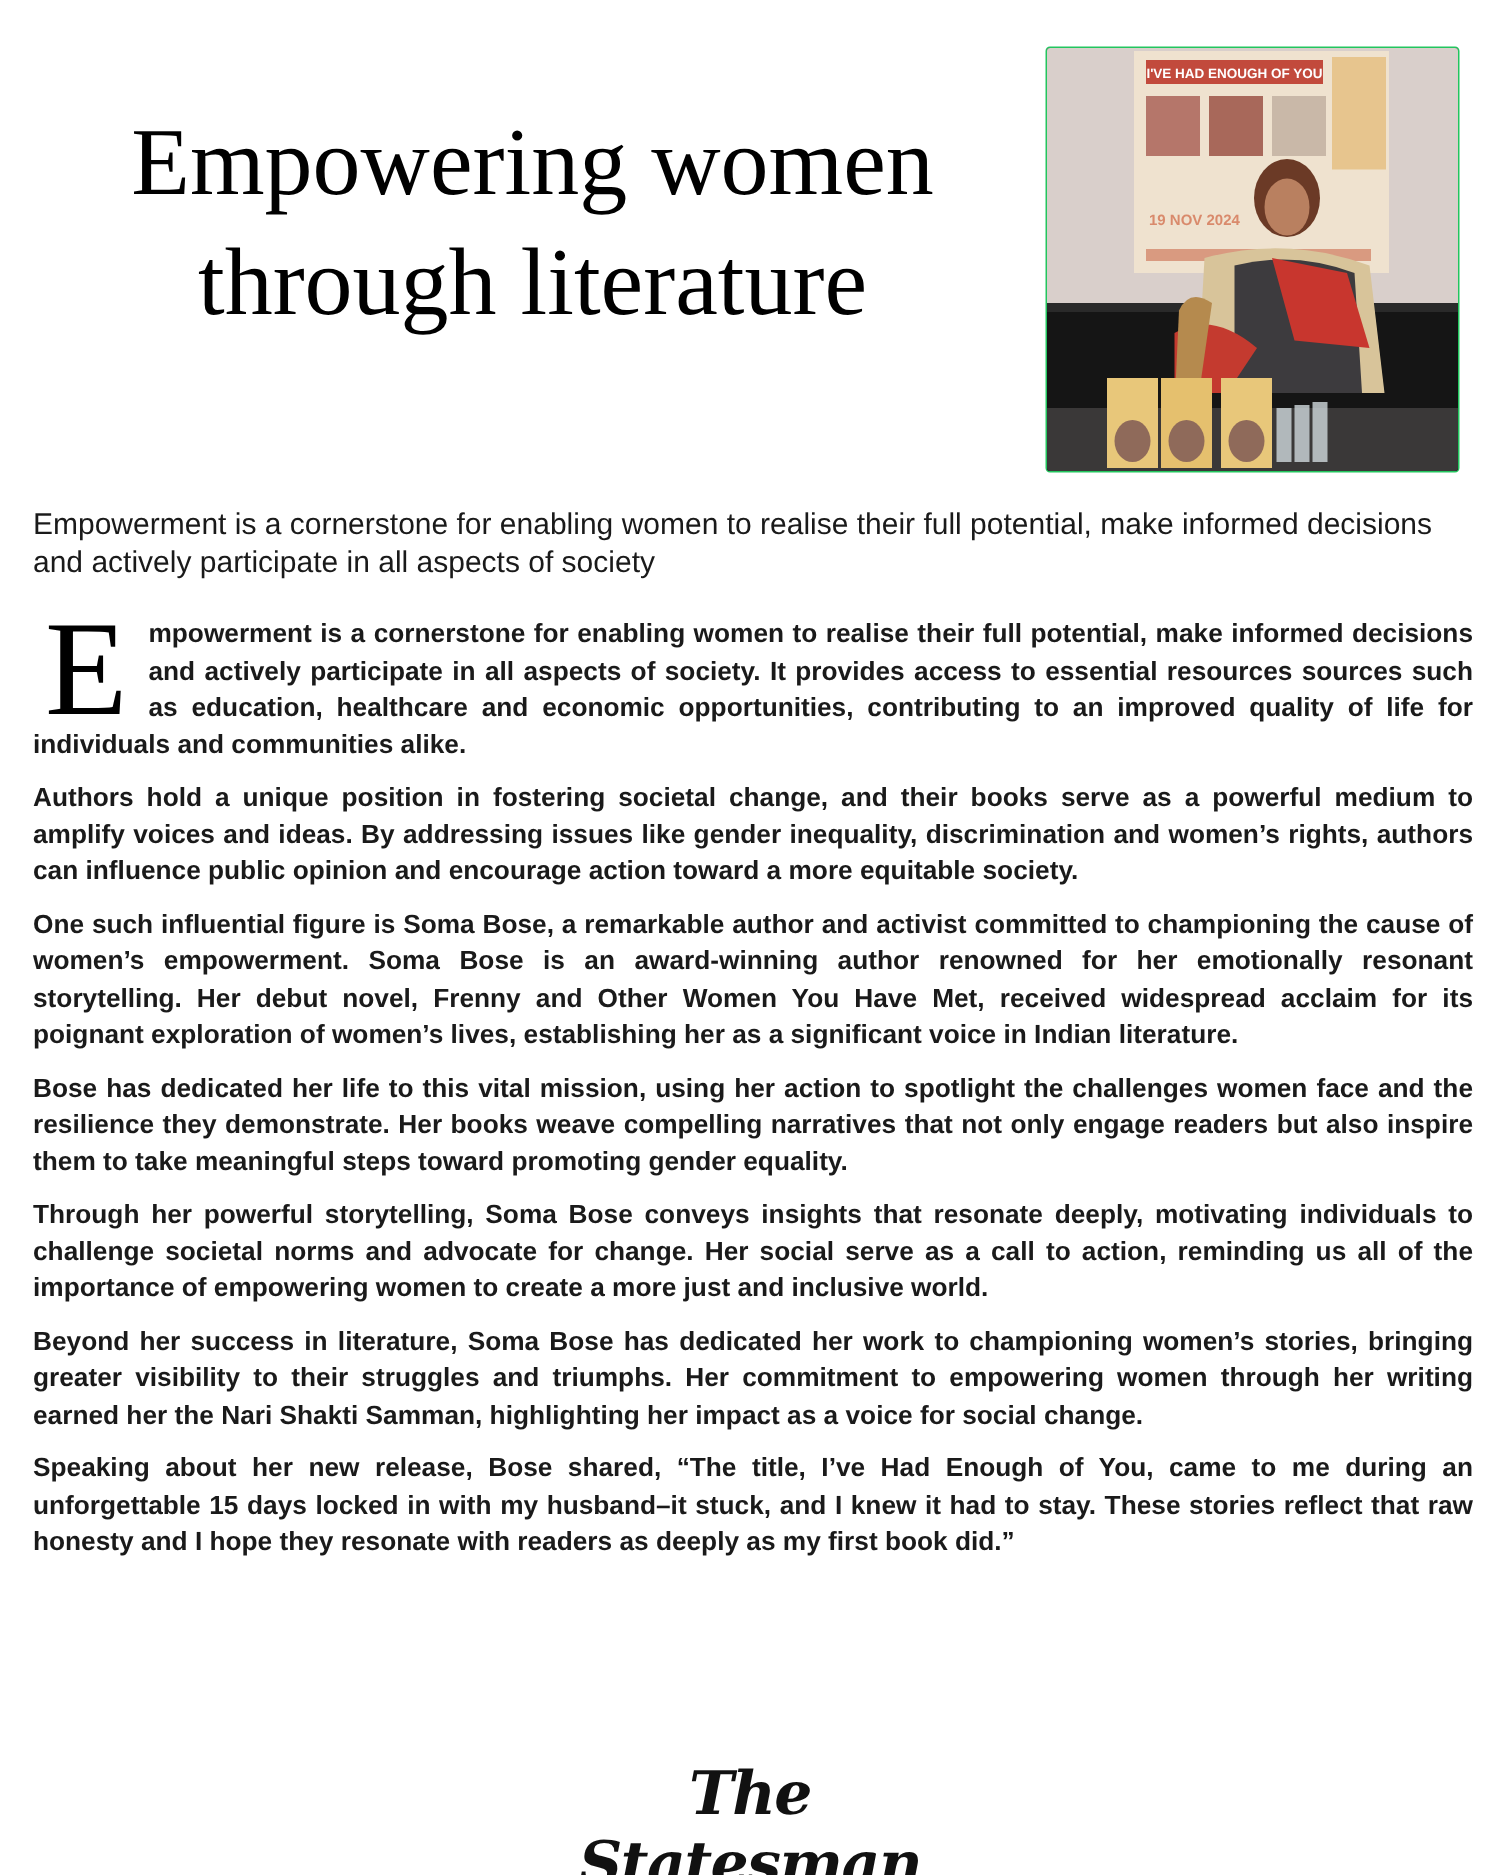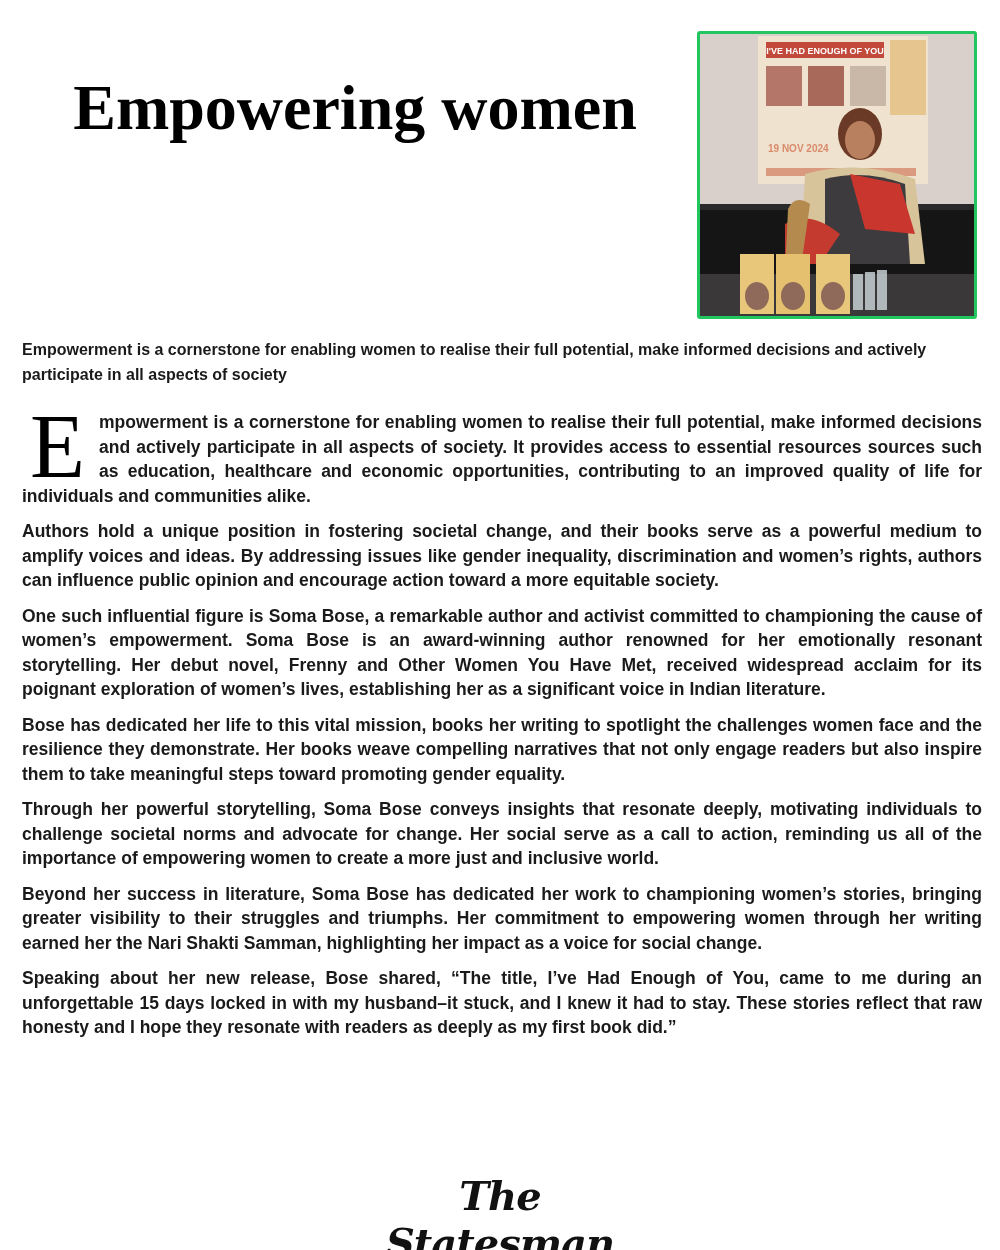--- a/index.html
+++ b/index.html
@@ -1,31 +1,32 @@
 <!DOCTYPE html>
 <html><head>
 <meta charset="utf-8">
 <style>
   html, body { margin: 0; padding: 0; background: #ffffff; }
   body { width: 1000px; height: 1250px; position: relative; overflow: hidden; font-family: "Liberation Sans", sans-serif; color: #1a1a1a; }
-  .headline { position: absolute; left: 30px; top: 68px; width: 650px; text-align: center; font-family: "Liberation Serif", serif; font-size: 64px; line-height: 80px; color: #000; margin: 0; font-weight: bold; }
-  .photo { position: absolute; left: 697px; top: 31px; width: 274px; height: 282px; border: 3px solid #22c55e; border-radius: 3px; overflow: hidden; background: #2a2624; }
+  .headline { position: absolute; left: 30px; top: 68px; width: 650px; text-align: center; font-family: "Liberation Serif", serif; font-size: 64px; line-height: 80px; color: #000; margin: 0; font-weight: normal; }
+  .photo { position: absolute; left: 697px; top: 31px; width: 274px; height: 282px; border: 1px solid #22c55e; border-radius: 3px; overflow: hidden; background: #2a2624; }
   .photo svg { display: block; width: 100%; height: 100%; }
-  .standfirst { position: absolute; left: 22px; top: 338px; width: 960px; font-size: 16px; line-height: 24.5px; font-weight: bold; margin: 0; }
+  .standfirst { position: absolute; left: 22px; top: 338px; width: 960px; font-size: 20px; line-height: 24.5px; font-weight: normal; margin: 0; }
   .article { position: absolute; left: 22px; top: 410px; width: 960px; }
   .article p { margin: 0 0 11px 0; font-size: 17.5px; line-height: 24.5px; font-weight: bold; text-align: justify; }
   .first { position: relative; }
   .dropcap { float: left; font-family: "Liberation Serif", serif; font-weight: normal; font-size: 90px; line-height: 70px; margin: 2px 14px 0 8px; color: #000; }
   .logo { position: absolute; left: 340px; top: 1172px; width: 320px; text-align: center; font-family: "DejaVu Serif", serif; font-weight: bold; font-size: 40px; letter-spacing: -1px; color: #111; font-style: italic; }
 </style>
 </head>
 <body>
 
 <h1 class="headline">
   <span>Empowering women</span><br>
+  <span>through literature</span>
 </h1>
 
 <div class="photo">
   <svg viewBox="0 0 274 282" preserveAspectRatio="none">
     <rect x="0" y="0" width="274" height="175" fill="#d9cfcb"></rect>
     <rect x="58" y="2" width="170" height="148" fill="#efe2cf"></rect>
     <rect x="66" y="8" width="118" height="16" fill="#c24a3c"></rect>
     <text x="125" y="20" font-size="9" fill="#fff" text-anchor="middle" font-family="Liberation Sans, sans-serif" font-weight="bold">I'VE HAD ENOUGH OF YOU</text>
     <rect x="66" y="32" width="36" height="40" fill="#b5766a"></rect>
     <rect x="108" y="32" width="36" height="40" fill="#a8685a"></rect>
@@ -57,19 +58,19 @@
 
 <p class="standfirst">Empowerment is a cornerstone for enabling women to realise their full potential, make informed decisions and actively participate in all aspects of society</p>
 
 <div class="article">
   <p class="first">
     <span class="dropcap">E</span>
     <span>mpowerment is a cornerstone for enabling women to realise their full potential, make informed decisions and actively participate in all aspects of society. It provides access to essential resources sources such as education, healthcare and economic opportunities, contributing to an improved quality of life for individuals and communities alike.</span>
   </p>
   <p>Authors hold a unique position in fostering societal change, and their books serve as a powerful medium to amplify voices and ideas. By addressing issues like gender inequality, discrimination and women’s rights, authors can influence public opinion and encourage action toward a more equitable society.</p>
   <p>One such influential figure is Soma Bose, a remarkable author and activist committed to championing the cause of women’s empowerment. Soma Bose is an award-winning author renowned for her emotionally resonant storytelling. Her debut novel, Frenny and Other Women You Have Met, received widespread acclaim for its poignant exploration of women’s lives, establishing her as a significant voice in Indian literature.</p>
-  <p>Bose has dedicated her life to this vital mission, books her writing to spotlight the challenges women face and the resilience they demonstrate. Her books weave compelling narratives that not only engage readers but also inspire them to take meaningful steps toward promoting gender equality.</p>
+  <p>Bose has dedicated her life to this vital mission, using her action to spotlight the challenges women face and the resilience they demonstrate. Her books weave compelling narratives that not only engage readers but also inspire them to take meaningful steps toward promoting gender equality.</p>
   <p>Through her powerful storytelling, Soma Bose conveys insights that resonate deeply, motivating individuals to challenge societal norms and advocate for change. Her social serve as a call to action, reminding us all of the importance of empowering women to create a more just and inclusive world.</p>
   <p>Beyond her success in literature, Soma Bose has dedicated her work to championing women’s stories, bringing greater visibility to their struggles and triumphs. Her commitment to empowering women through her writing earned her the Nari Shakti Samman, highlighting her impact as a voice for social change.</p>
   <p>Speaking about her new release, Bose shared, “The title, I’ve Had Enough of You, came to me during an unforgettable 15 days locked in with my husband–it stuck, and I knew it had to stay. These stories reflect that raw honesty and I hope they resonate with readers as deeply as my first book did.”</p>
 </div>
 
 <div class="logo">The Statesman</div>
 
 </body></html>

